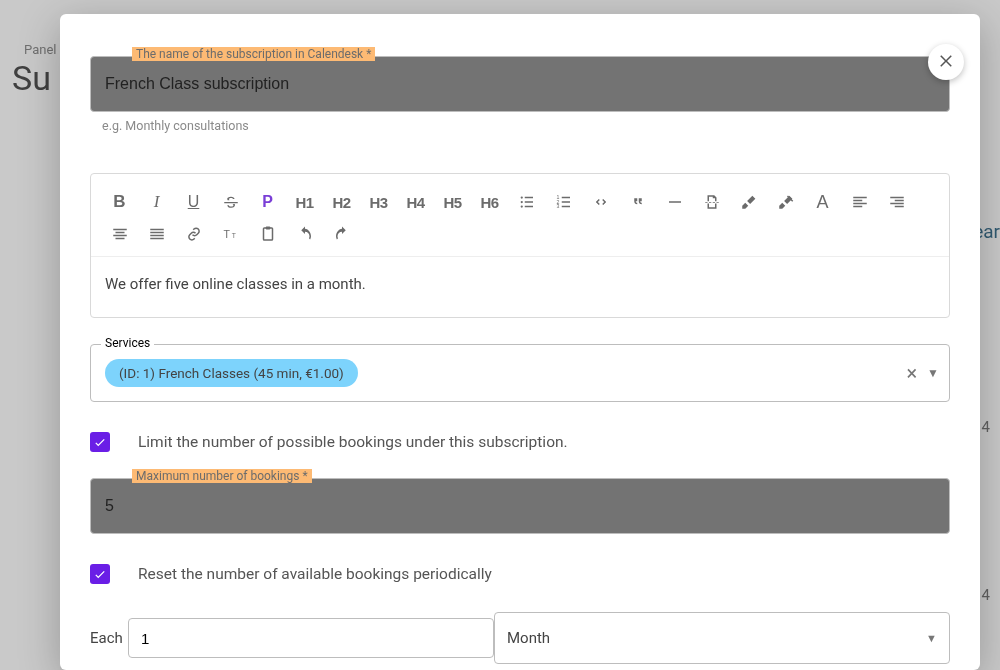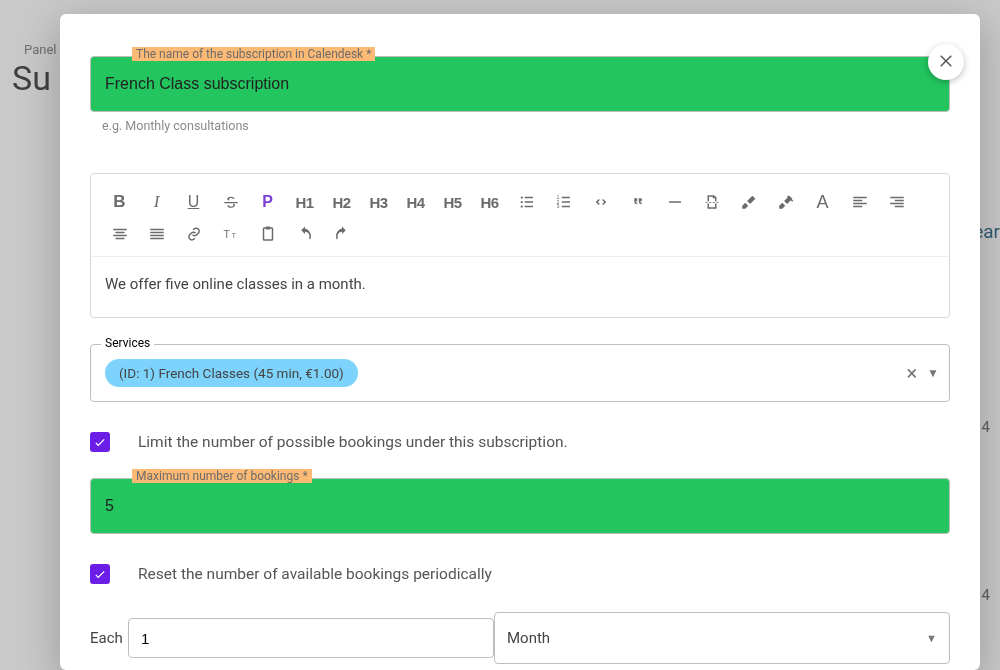--- a/index.html
+++ b/index.html
@@ -58,21 +58,21 @@
     margin-top: 42px;
   }
   .field-input {
     width: 100%;
     height: 56px;
     border: 1px solid #bdbdbd;
     border-radius: 4px;
     padding: 0 14px;
     font-size: 16px;
     color: #222;
-    background: #22c55e;
+    background: #737373;
   }
   .field-label {
     position: absolute; top: -9px; left: 10px;
     background: #fdba74;
     padding: 0 4px;
     font-size: 12px;
     color: #6c6c6c;
     margin-left: 32px;
   }
   .helper {

